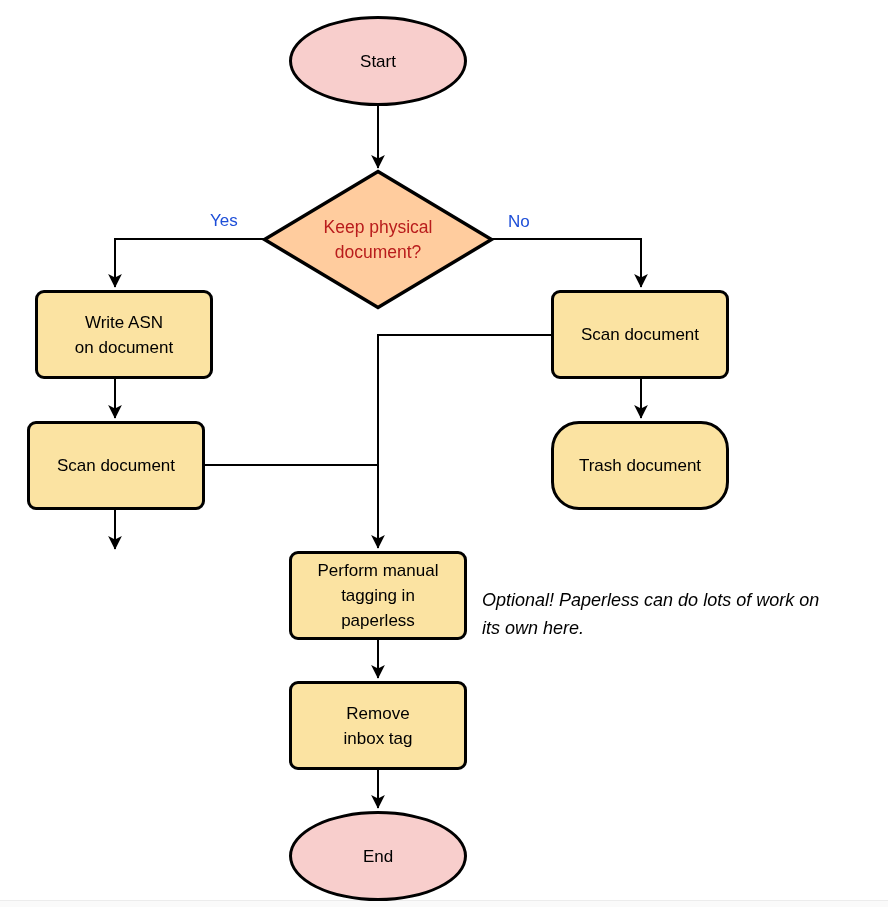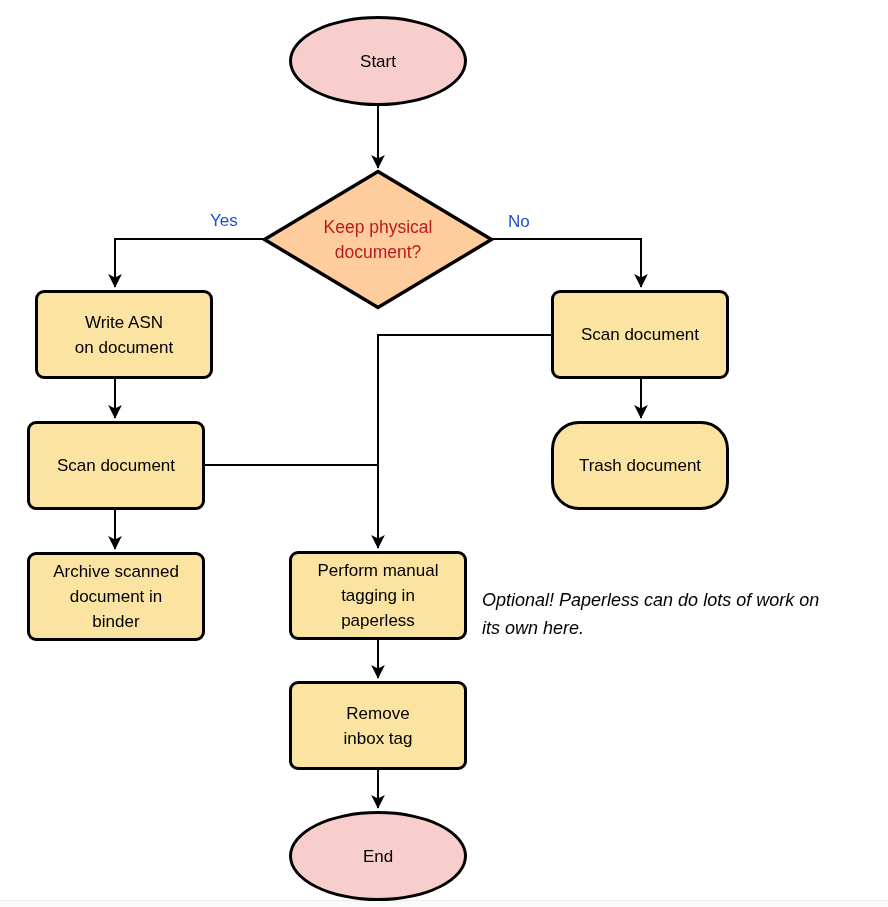--- a/index.html
+++ b/index.html
@@ -144,25 +144,20 @@
 
   <div class="node process" style="left:27px; top:290px;margin-left:8px;">
     <span>Write ASN
 on document</span>
   </div>
 
   <div class="node process" style="left:27px; top:421px;">
     <span>Scan document</span>
   </div>
 
-  <div class="node process" style="left:27px; top:552px;">
-    <span>Archive scanned
-document in
-binder</span>
-  </div>
 
   <div class="node process" style="left:551px; top:290px;">
     <span>Scan document</span>
   </div>
 
   <div class="node process" style="left:551px; top:421px;border-radius:28px;">
     <span>Trash document</span>
   </div>
 
   <div class="node process" style="left:289px; top:551px;">

